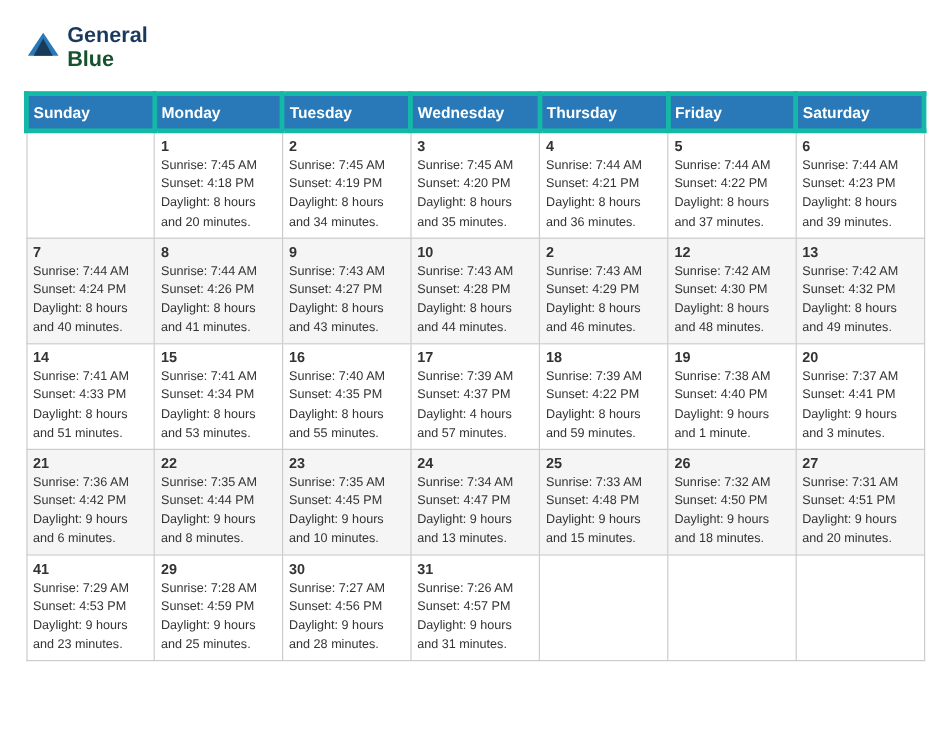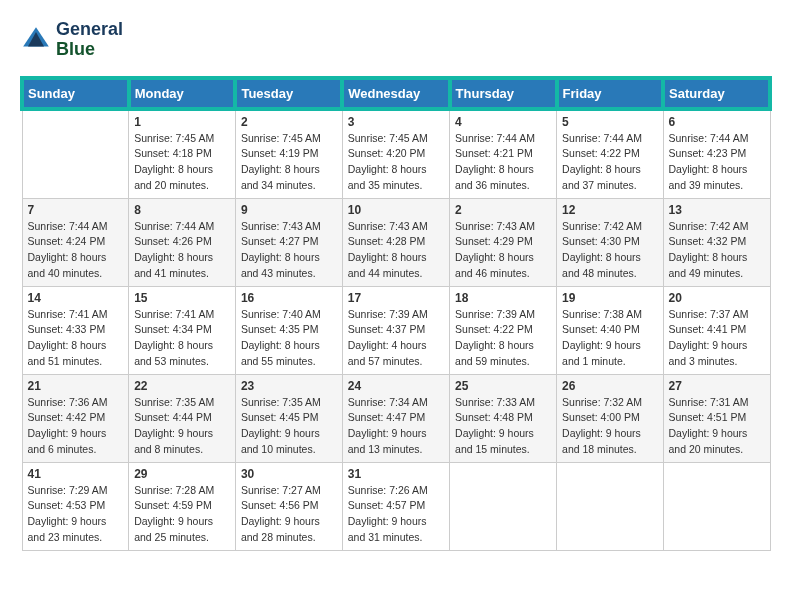--- a/index.html
+++ b/index.html
@@ -223,21 +223,21 @@
         <td>
           <span class="day-number">24</span>
           <div class="day-info"><span>Sunrise: 7:34 AM</span><br><span>Sunset: 4:47 PM</span><br><span>Daylight: 9 hours and 13 minutes.</span></div>
         </td>
         <td>
           <span class="day-number">25</span>
           <div class="day-info"><span>Sunrise: 7:33 AM</span><br><span>Sunset: 4:48 PM</span><br><span>Daylight: 9 hours and 15 minutes.</span></div>
         </td>
         <td>
           <span class="day-number">26</span>
-          <div class="day-info"><span>Sunrise: 7:32 AM</span><br><span>Sunset: 4:00 PM</span><br><span>Daylight: 9 hours and 18 minutes.</span></div>
+          <div class="day-info"><span>Sunrise: 7:32 AM</span><br><span>Sunset: 4:50 PM</span><br><span>Daylight: 9 hours and 18 minutes.</span></div>
         </td>
         <td>
           <span class="day-number">27</span>
           <div class="day-info"><span>Sunrise: 7:31 AM</span><br><span>Sunset: 4:51 PM</span><br><span>Daylight: 9 hours and 20 minutes.</span></div>
         </td>
       </tr>
       <tr>
         <td>
           <span class="day-number">41</span>
           <div class="day-info"><span>Sunrise: 7:29 AM</span><br><span>Sunset: 4:53 PM</span><br><span>Daylight: 9 hours and 23 minutes.</span></div>

